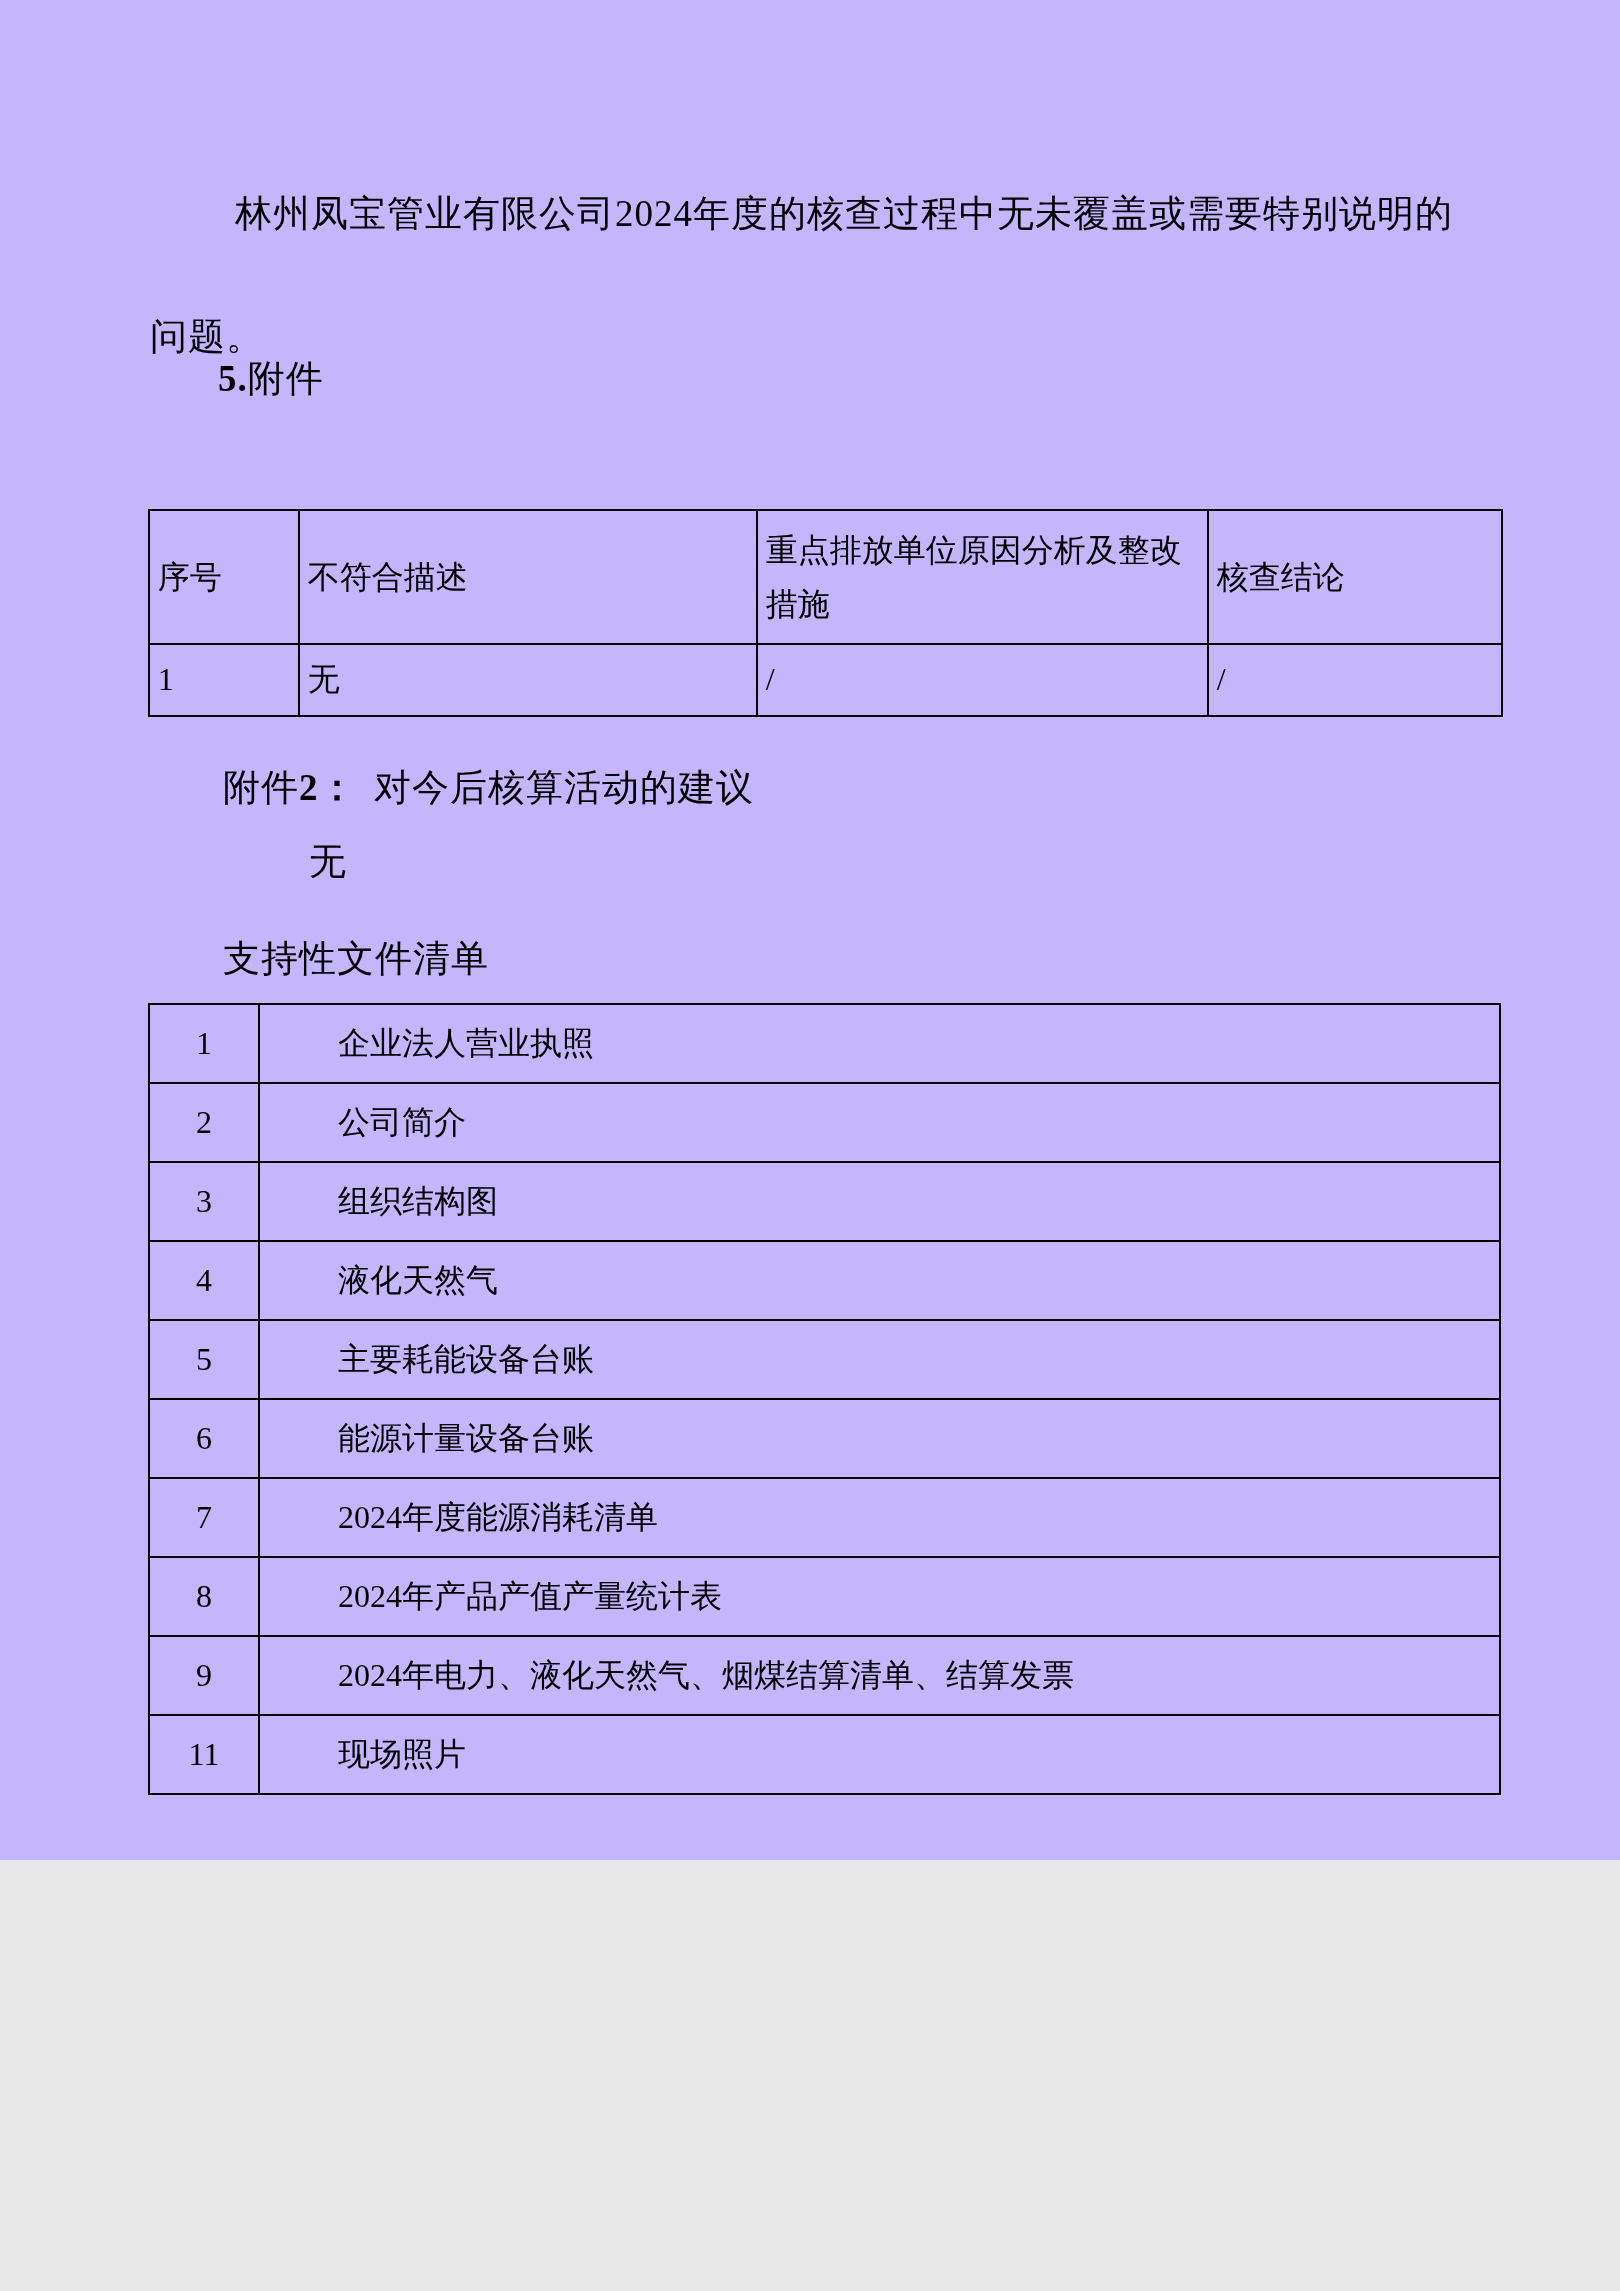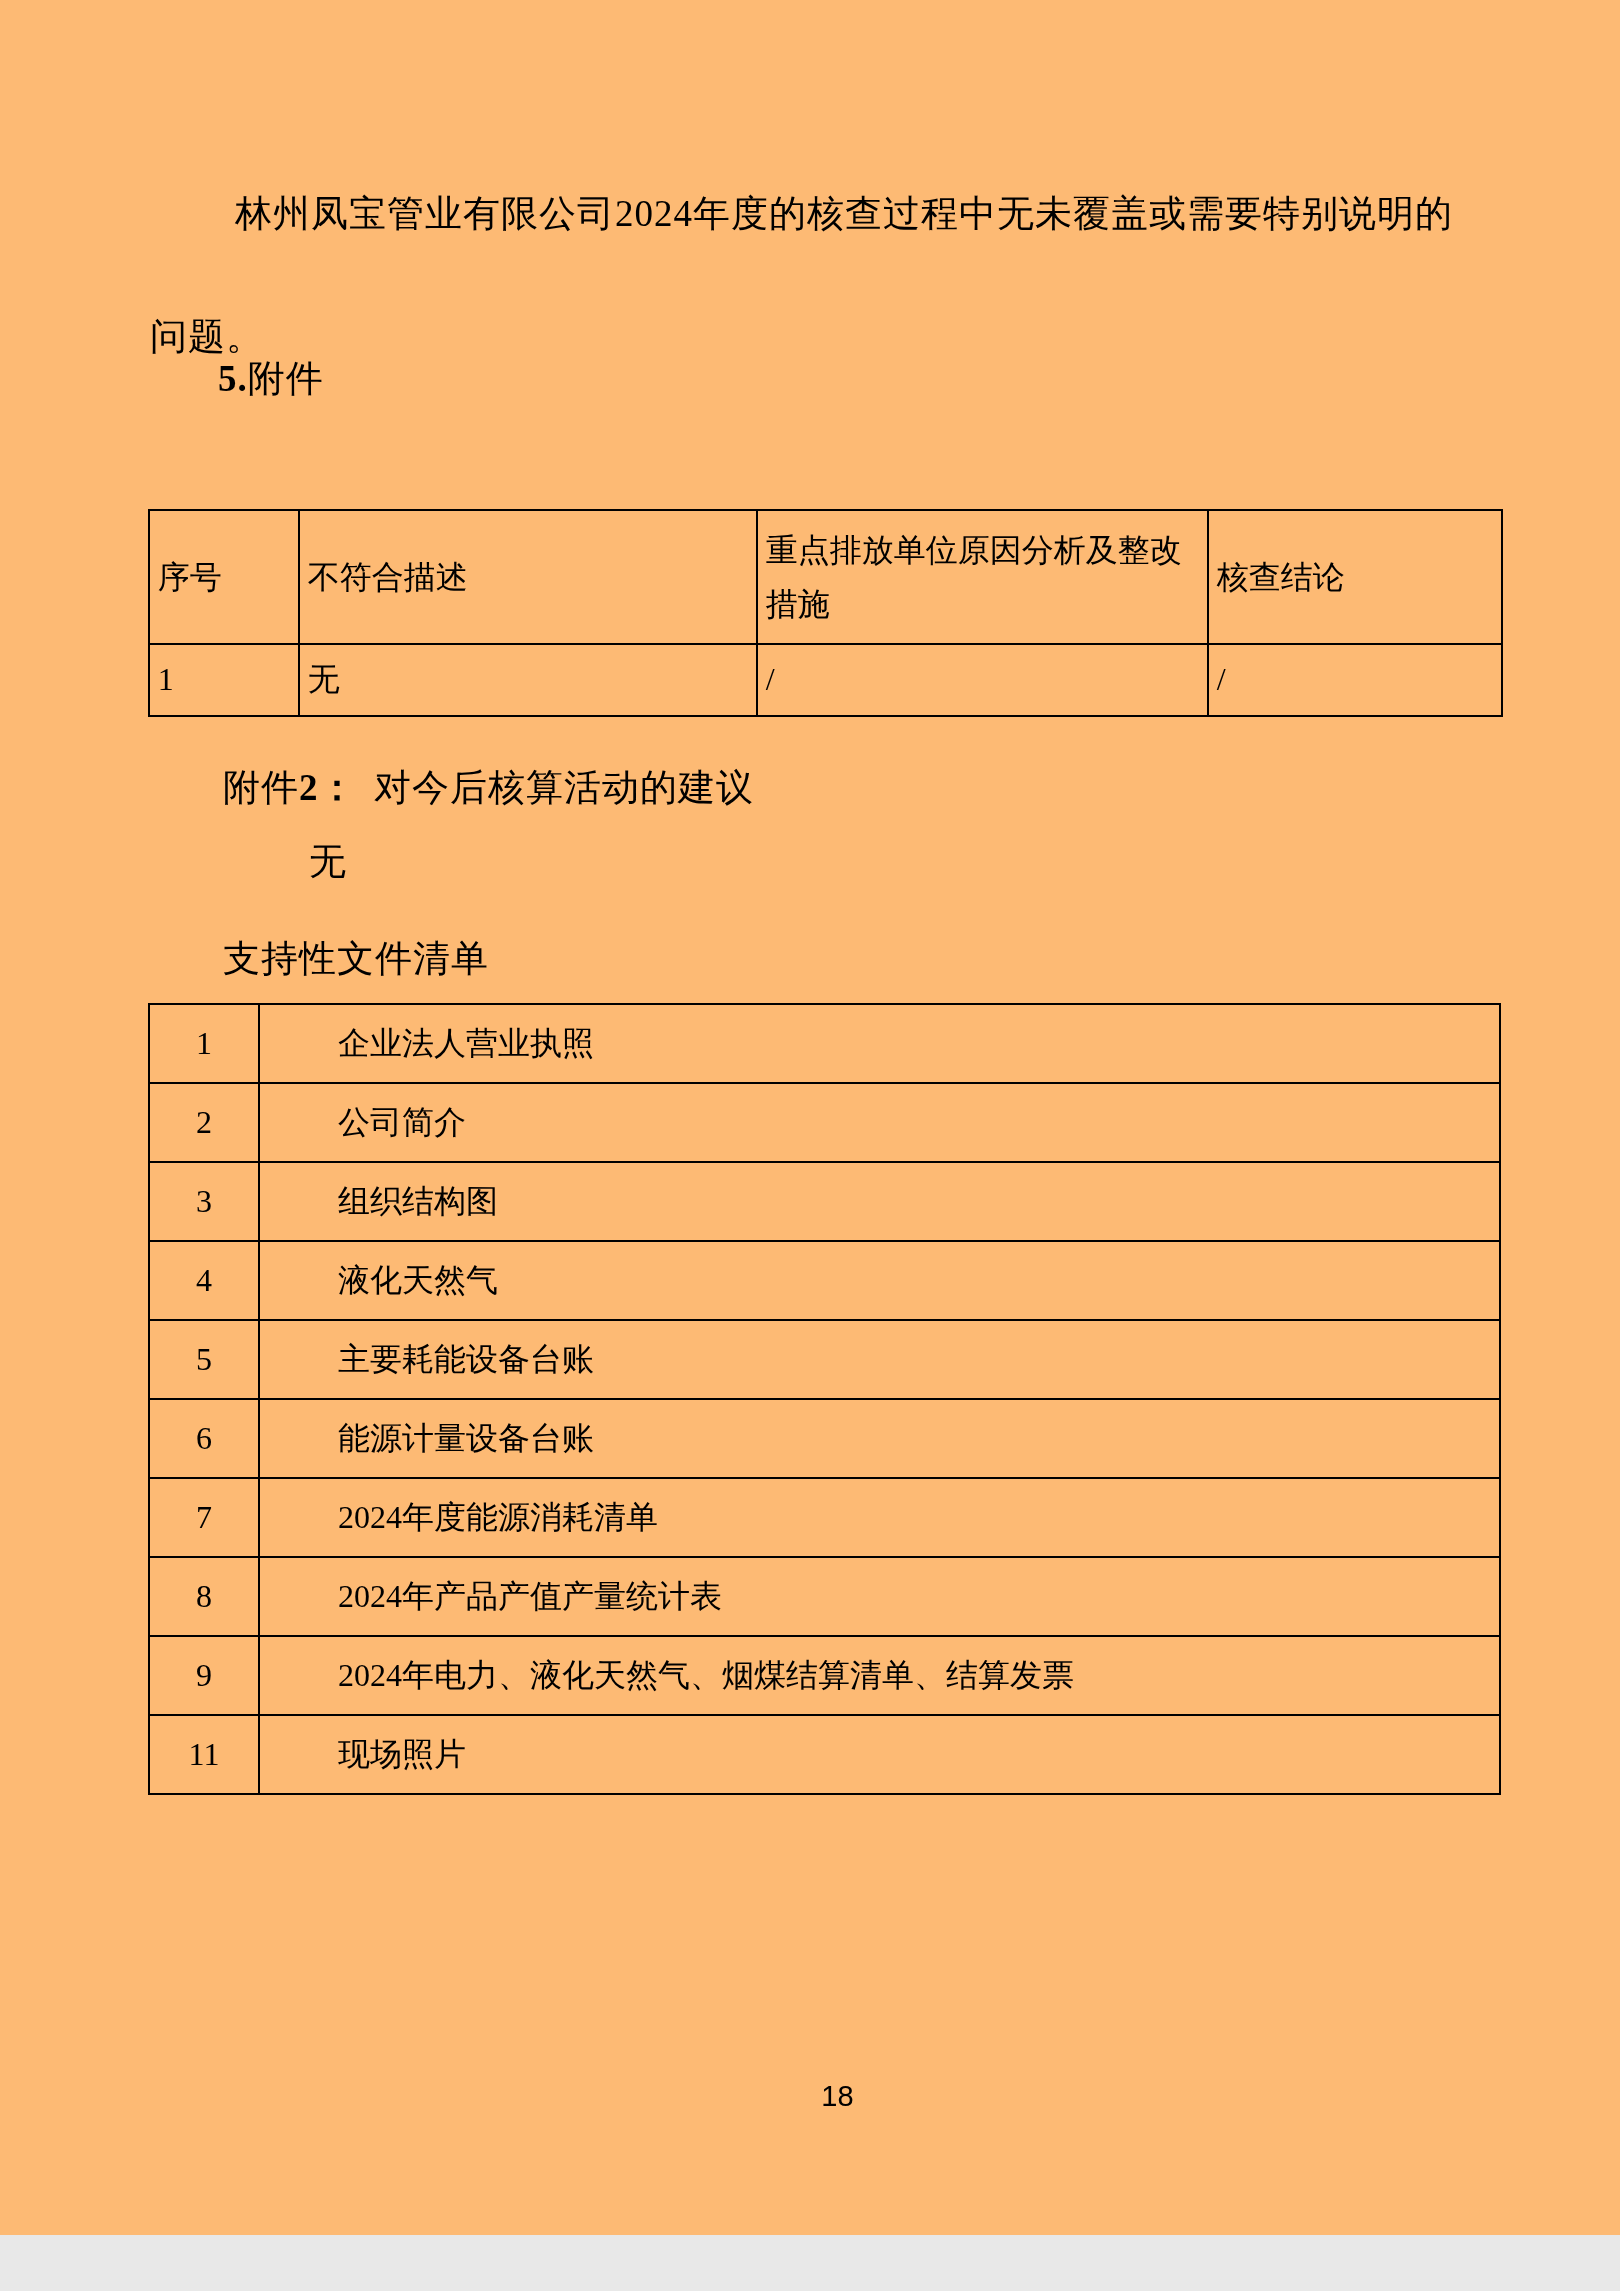--- a/index.html
+++ b/index.html
@@ -1,20 +1,20 @@
 <!DOCTYPE html>
 <html><head>
 <meta charset="utf-8">
 <style>
   html, body { margin: 0; padding: 0; background: #e8e8e8; }
   .page {
     position: relative;
     width: 1620px;
-    height: 2235px;
-    background: #fdba74;
+    height: 1860px;
+    background: #c4b5fd;
     margin: 0 auto;
     font-family: "Liberation Serif", "DejaVu Serif", serif;
     color: #000000;
     overflow: hidden;
   }
   .abs { position: absolute; }
   .body-text {
     font-size: 37px;
     line-height: 1.3;
     letter-spacing: 1px;

